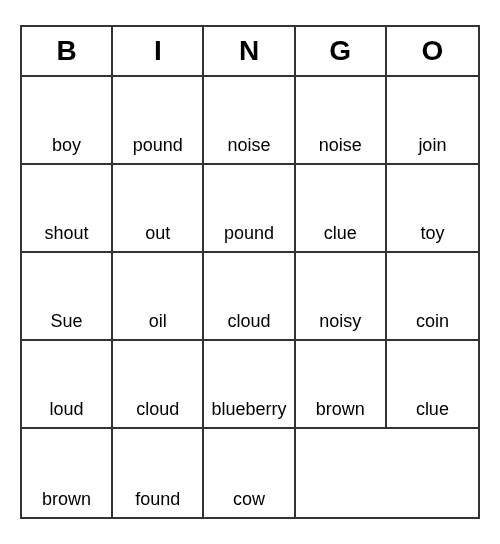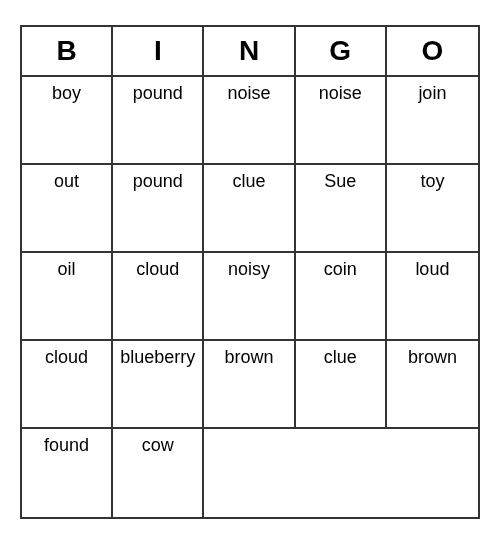--- a/index.html
+++ b/index.html
@@ -44,21 +44,21 @@
     .bingo-grid {
       display: grid;
       grid-template-columns: repeat(5, 1fr);
       grid-template-rows: repeat(5, 1fr);
     }
 
     .bingo-cell {
       border-right: 2px solid #333;
       border-bottom: 2px solid #333;
       display: flex;
-      align-items: flex-start;
+      align-items: flex-end;
       justify-content: center;
       min-height: 88px;
       padding: 6px 4px;
       text-align: center;
       font-size: 18px;
     }
 
     .bingo-cell:nth-child(5n) {
       border-right: none;
     }
@@ -93,33 +93,36 @@
       <div class="bingo-cell">
         <span>noise</span>
       </div>
       <div class="bingo-cell">
         <span>noise</span>
       </div>
       <div class="bingo-cell">
         <span>join</span>
       </div>
       <div class="bingo-cell">
+        <span>shout</span>
+      </div>
+      <div class="bingo-cell">
         <span>out</span>
       </div>
       <div class="bingo-cell">
         <span>pound</span>
       </div>
       <div class="bingo-cell">
         <span>clue</span>
       </div>
       <div class="bingo-cell">
-        <span>Sue</span>
+        <span>toy</span>
       </div>
       <div class="bingo-cell">
-        <span>toy</span>
+        <span>Sue</span>
       </div>
       <div class="bingo-cell">
         <span>oil</span>
       </div>
       <div class="bingo-cell">
         <span>cloud</span>
       </div>
       <div class="bingo-cell">
         <span>noisy</span>
       </div>

